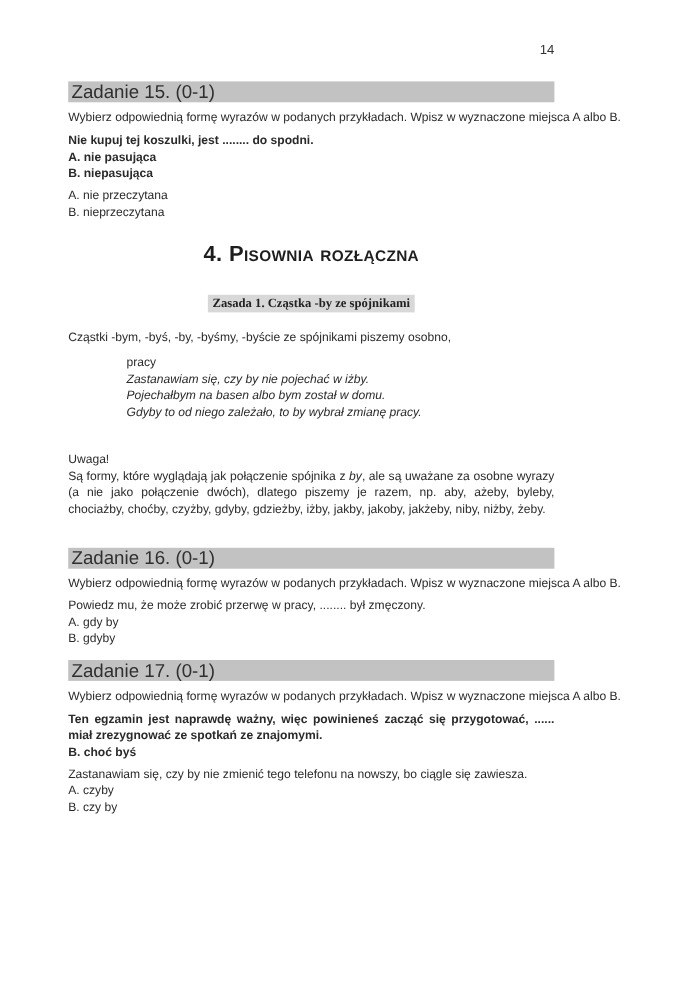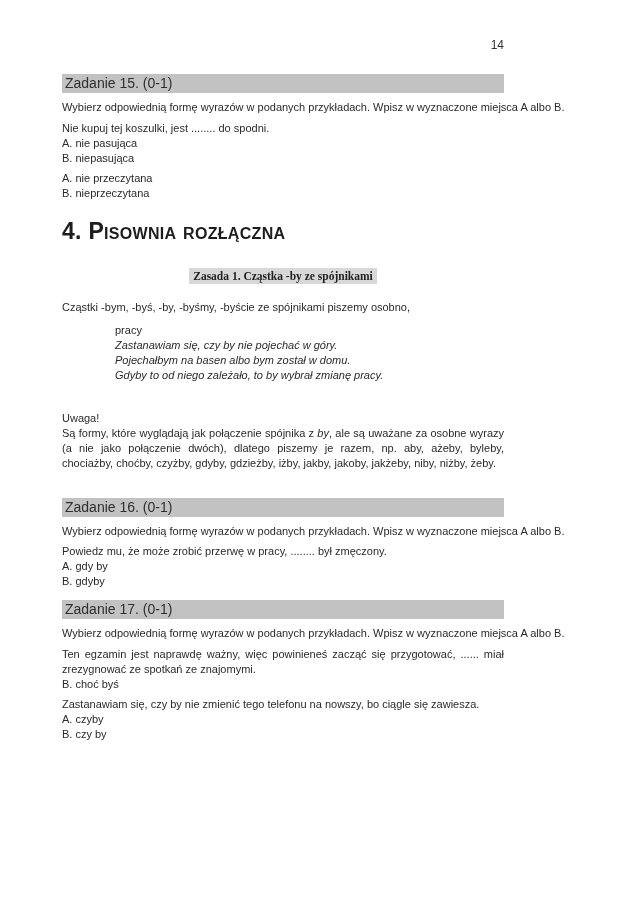--- a/index.html
+++ b/index.html
@@ -18,42 +18,43 @@
   }
   .page-number {
     text-align: right;
     font-size: 12px;
     line-height: 14px;
     color: #333333;
   }
   .task-bar {
     background: #c2c2c2;
     color: #2f2f2f;
-    font-size: 14px;
+    font-size: 17px;
     line-height: 19px;
     height: 19px;
     padding-left: 3px;
     white-space: nowrap;
   }
   .task-bar.t15 { margin-top: 22px; }
   .task-bar.t16 { margin-top: 27px; }
   .task-bar.t17 { margin-top: 11px; }
   .instruction {
     margin-top: 7px;
     white-space: nowrap;
     line-height: 15px;
   }
   .question { margin-top: 5px; }
-  .question.first { margin-top: 6px; }
+  .question.first { margin-top: 6px; font-weight: bold; }
   .prompt { line-height: 15px; }
   .prompt.justified { text-align: justify; }
   .option { line-height: 15px; }
   .section-title {
     margin-top: 17px;
-    font-size: 23px;
+    text-align: center;
+    font-size: 20px;
     line-height: 26px;
     font-weight: bold;
     font-variant: small-caps;
     color: #1d1d1d;
     letter-spacing: 0.3px;
   }
   .rule-heading {
     margin-top: 24px;
     text-align: center;
     line-height: 17px;
@@ -101,21 +102,21 @@
   <div class="section-title">4. Pisownia rozłączna</div>
 
   <div class="rule-heading">
     <span class="rule-highlight">Zasada 1. Cząstka -by ze spójnikami</span>
   </div>
 
   <div class="rule-intro">Cząstki -bym, -byś, -by, -byśmy, -byście ze spójnikami piszemy osobno,</div>
 
   <div class="example-block">
     <div class="example-label">pracy</div>
-    <div class="example-line">Zastanawiam się, czy by nie pojechać w góry.</div>
+    <div class="example-line">Zastanawiam się, czy by nie pojechać w iżby.</div>
     <div class="example-line">Pojechałbym na basen albo bym został w domu.</div>
     <div class="example-line">Gdyby to od niego zależało, to by wybrał zmianę pracy.</div>
   </div>
 
   <div class="note-label">Uwaga!</div>
   <div class="note-para"><span>Są formy, które wyglądają jak połączenie spójnika z </span><span class="note-italic">by</span><span>, ale są uważane za osobne wyrazy (a nie jako połączenie dwóch), dlatego piszemy je razem, np. aby, ażeby, byleby, chociażby, choćby, czyżby, gdyby, gdzieżby, iżby, jakby, jakoby, jakżeby, niby, niżby, żeby.</span></div>
 
   <div class="task-bar t16">
     <span>Zadanie 16. (0-1)</span>
   </div>

